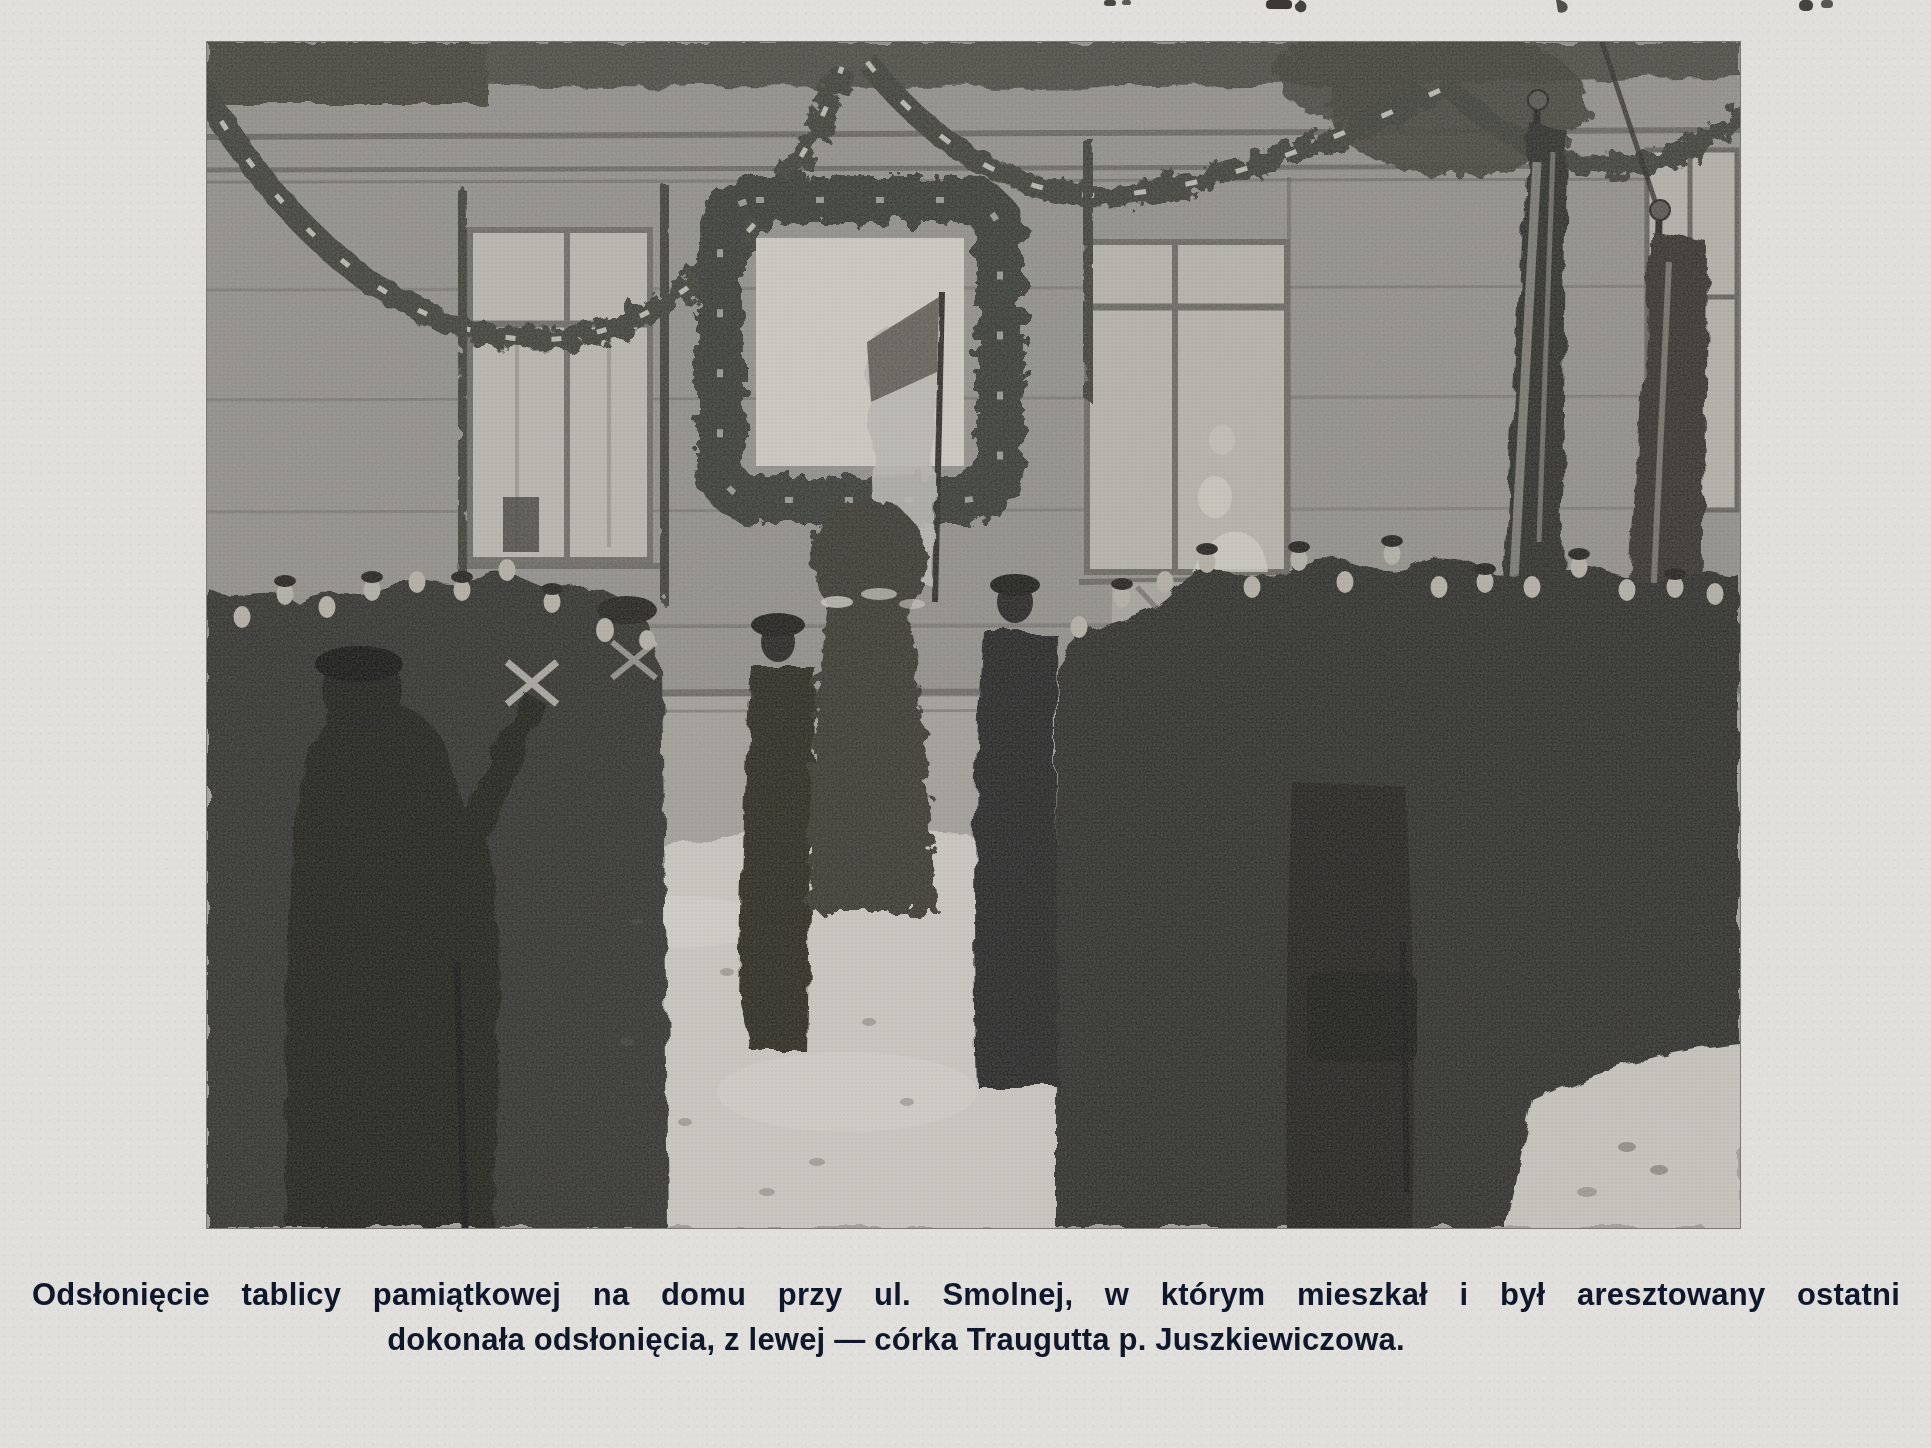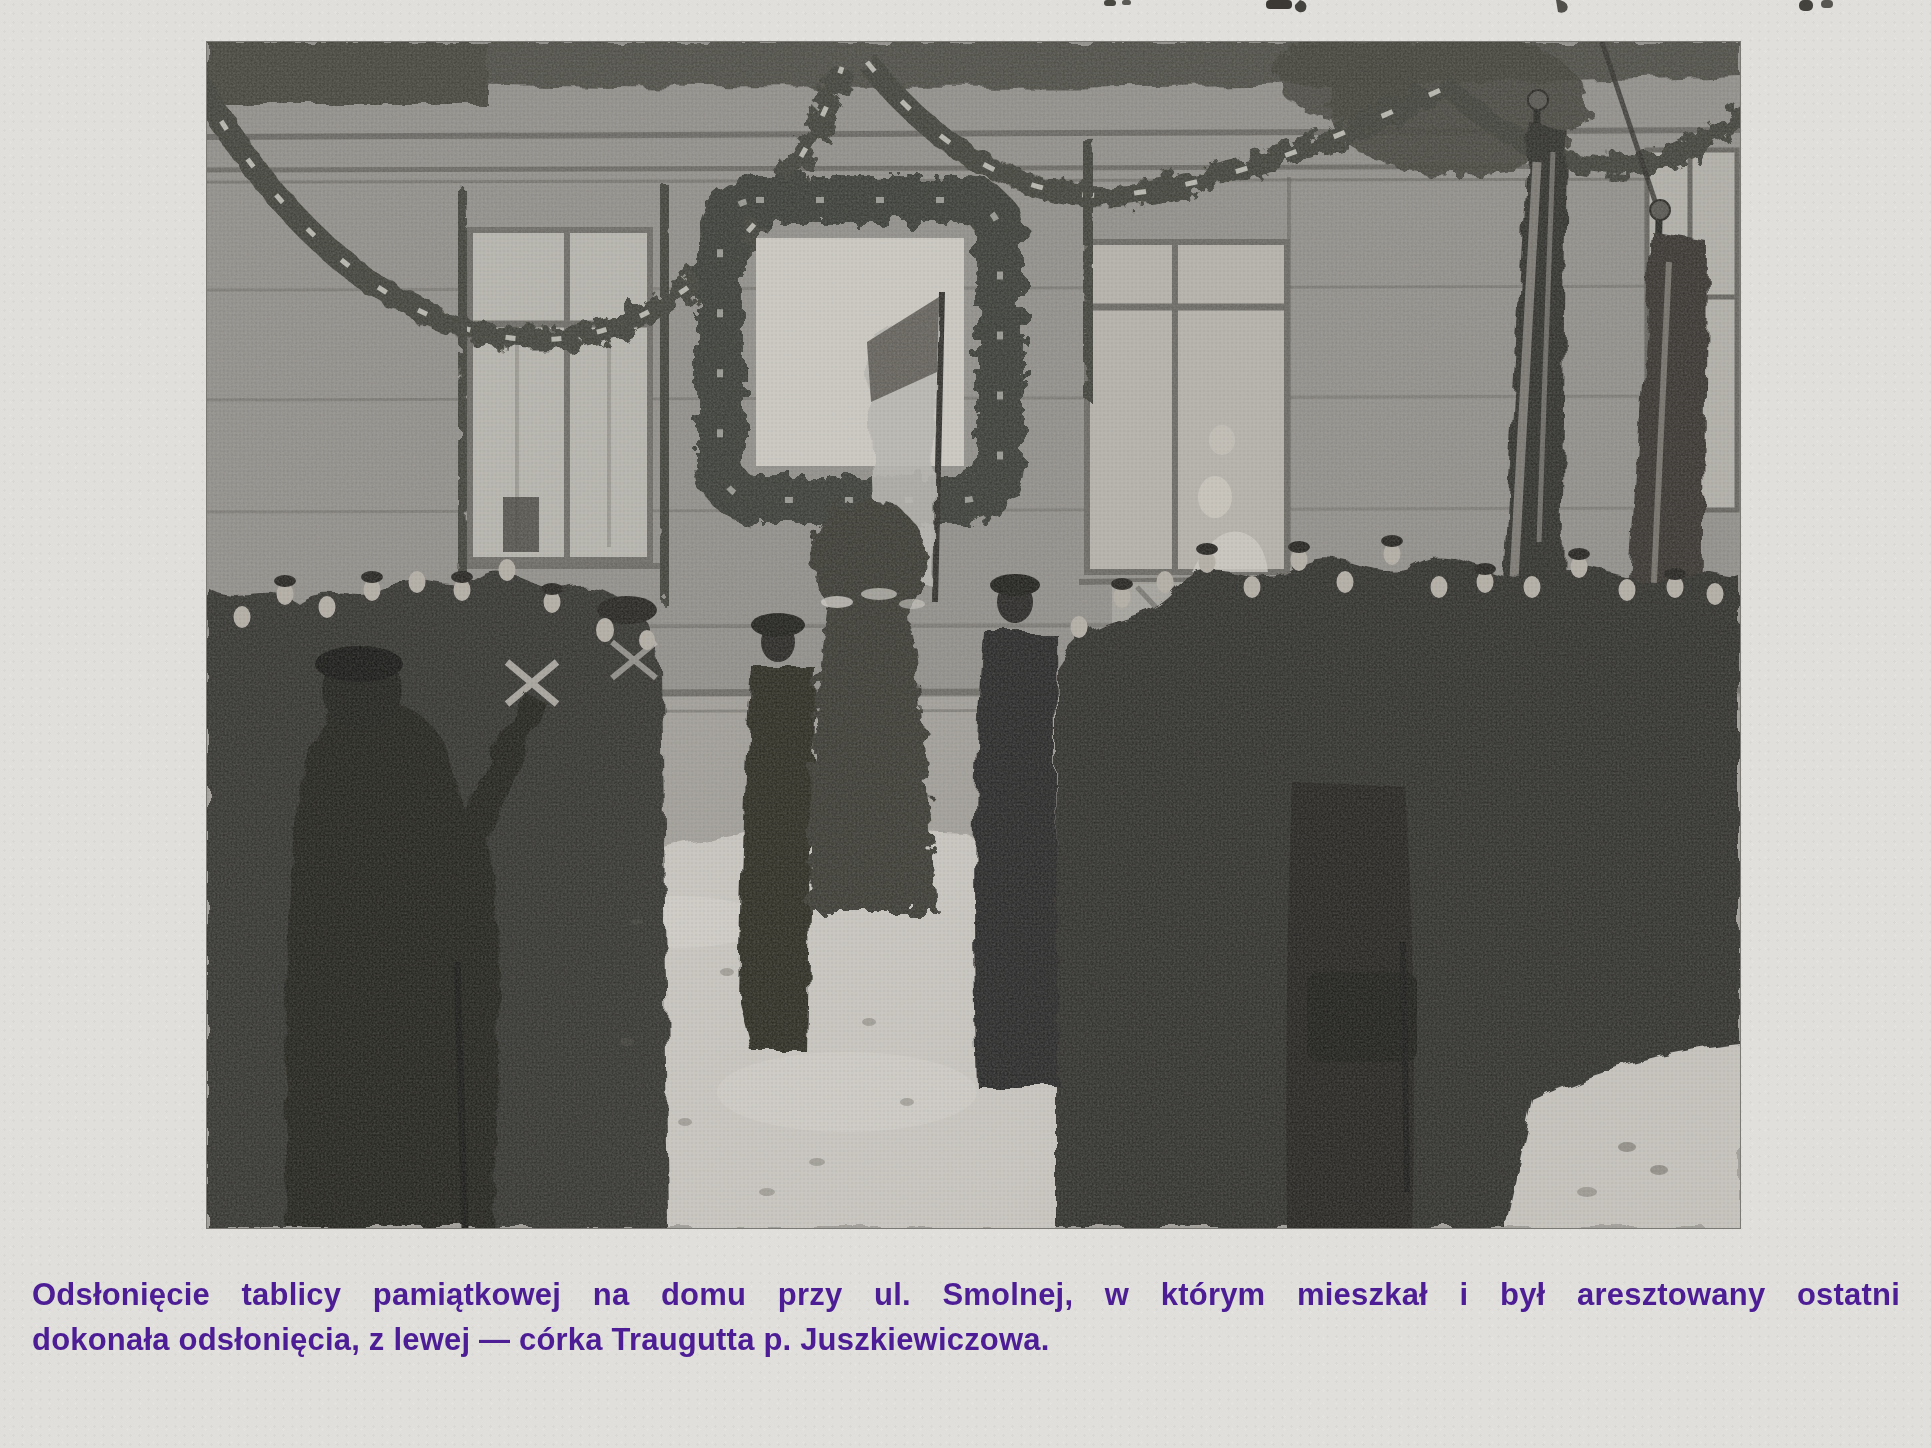--- a/index.html
+++ b/index.html
@@ -21,25 +21,25 @@
   }
   .top-fragments{position:absolute;left:0;top:0;width:1931px;height:16px;}
   .photo{
     position:absolute;left:207px;top:42px;width:1533px;height:1186px;
     margin:0;background:#8f8d88;overflow:hidden;
     box-shadow:0 0 0 1px #7b7974;
   }
   .photo svg{display:block;width:100%;height:100%;}
   .caption{
     position:absolute;left:32px;top:1272px;width:1868px;
-    color:#4c1d95;font-weight:bold;font-size:31px;line-height:45px;
+    color:#0f172a;font-weight:bold;font-size:31px;line-height:45px;
     letter-spacing:.2px;
   }
   .caption .jline{text-align:justify;text-align-last:justify;text-justify:inter-word;}
-  .caption .cline{margin-right:140px;}
+  .caption .cline{text-align:center;margin-right:140px;}
 </style>
 </head>
 <body>
 
 <div class="page">
 
   <svg class="top-fragments" viewBox="0 0 1931 16">
     <rect x="1104" y="0" width="12" height="6" rx="3" fill="#222019" opacity=".8"></rect>
     <rect x="1122" y="0" width="9" height="5" rx="2.5" fill="#222019" opacity=".7"></rect>
     <rect x="1266" y="0" width="26" height="9" rx="4" fill="#1e1c16" opacity=".85"></rect>

